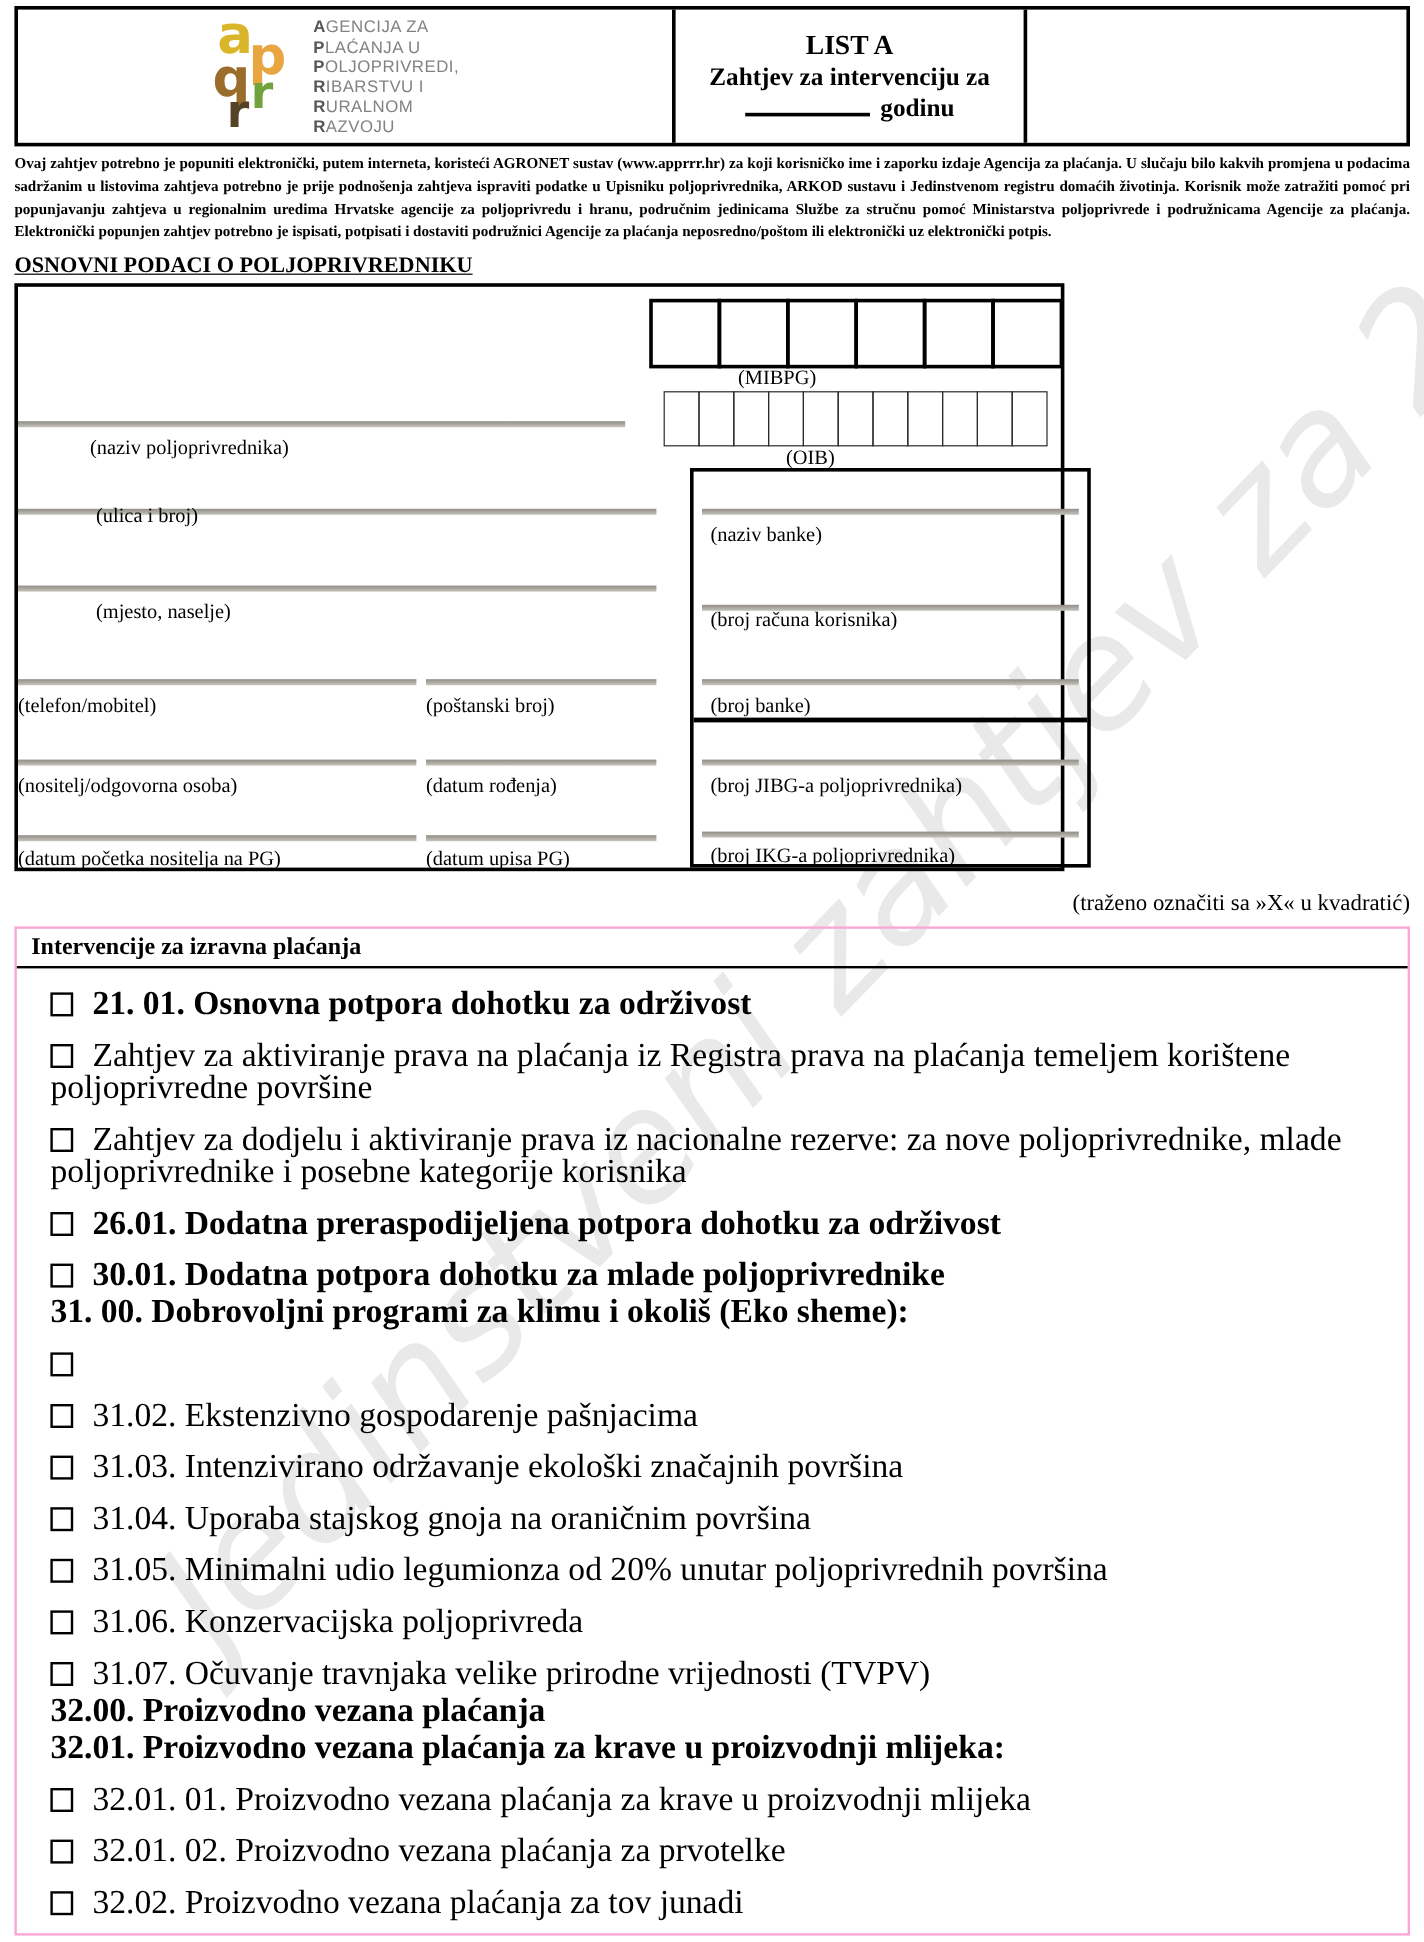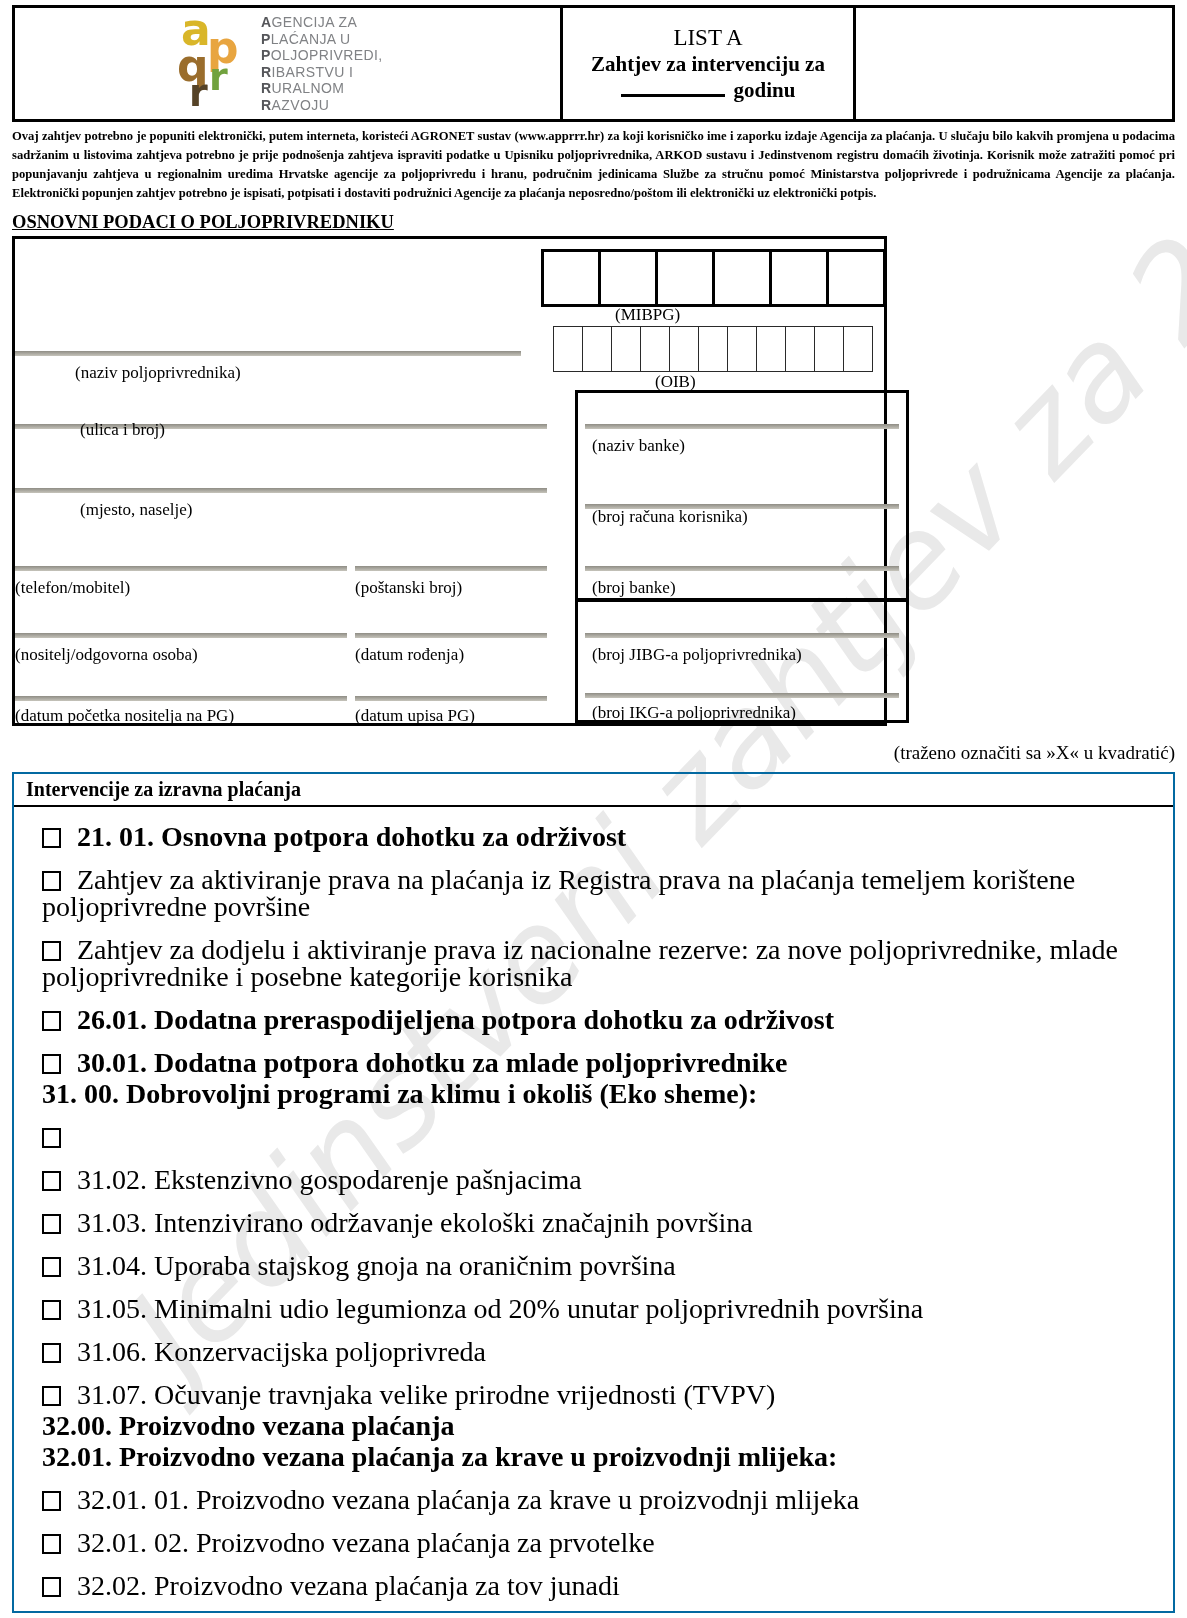--- a/index.html
+++ b/index.html
@@ -19,21 +19,21 @@
   .logo-letters{position:relative;width:72px;height:104px;flex:0 0 auto;}
   .logo-letter{position:absolute;font:bold 44px "DejaVu Sans",sans-serif;line-height:1;}
   .logo-letter.l0{left:6px;top:-4px;}
   .logo-letter.l1{left:32px;top:14px;}
   .logo-letter.l2{left:2px;top:32px;}
   .logo-letter.l3{left:34px;top:46px;font-size:38px;}
   .logo-letter.l4{left:14px;top:62px;font-size:38px;}
   .agency-name{margin-left:14px;font-family:"Liberation Sans",sans-serif;font-size:14px;
     line-height:16.5px;color:#808285;letter-spacing:.4px;}
   .agency-name b{color:#55565a;}
-  .title-l1{font-weight:normal;font-size:23px;line-height:27px;}
+  .title-l1{font-weight:bold;font-size:23px;line-height:27px;}
   .title-l2{font-weight:bold;font-size:21px;line-height:26px;}
   .title-l3{font-weight:bold;font-size:21px;line-height:27px;}
   .blank-line{display:inline-block;width:104px;border-bottom:3px solid #000;height:16px;margin-right:9px;}
 
   
   .intro{margin:5px 12px 0 12px;font-weight:bold;font-size:12.6px;line-height:19px;text-align:justify;}
 
   
   .section-title{margin:9px 0 3px 12px;font-weight:bold;font-size:18.5px;text-decoration:underline;}
 
@@ -77,21 +77,21 @@
   #brban-bar{left:7px;top:173px;width:314px;}
   #brban-label{left:14px;top:185px;width:300px;}
   #bank-divider{left:0;top:205px;width:328px;height:4px;background:#000;}
   #jibg-bar{left:7px;top:240px;width:314px;}
   #jibg-label{left:14px;top:252px;width:300px;}
   #ikg-bar{left:7px;top:300px;width:314px;}
   #ikg-label{left:14px;top:310px;width:300px;}
 
   
   .mark-note{margin:16px 12px 0 0;text-align:right;font-size:19px;}
-  .interv-box{margin:8px 12px 0 12px;border:2px solid #0369a1;padding-bottom:12px;}
+  .interv-box{margin:8px 12px 0 12px;border:2px solid #f9a8d4;padding-bottom:12px;}
   .interv-header{font-weight:bold;font-size:20px;padding:4px 0 4px 12px;border-bottom:2px solid #000;}
   .item{font-size:28px;line-height:27px;margin:16px 30px 0 28px;}
   .item.bold{font-weight:bold;}
   .item.heading{margin-top:4px;}
   .cb{display:inline-block;width:15px;height:16px;border:2px solid #000;margin-right:16px;
     position:relative;top:2px;background:transparent;}
 </style>
 </head>
 <body>
 

